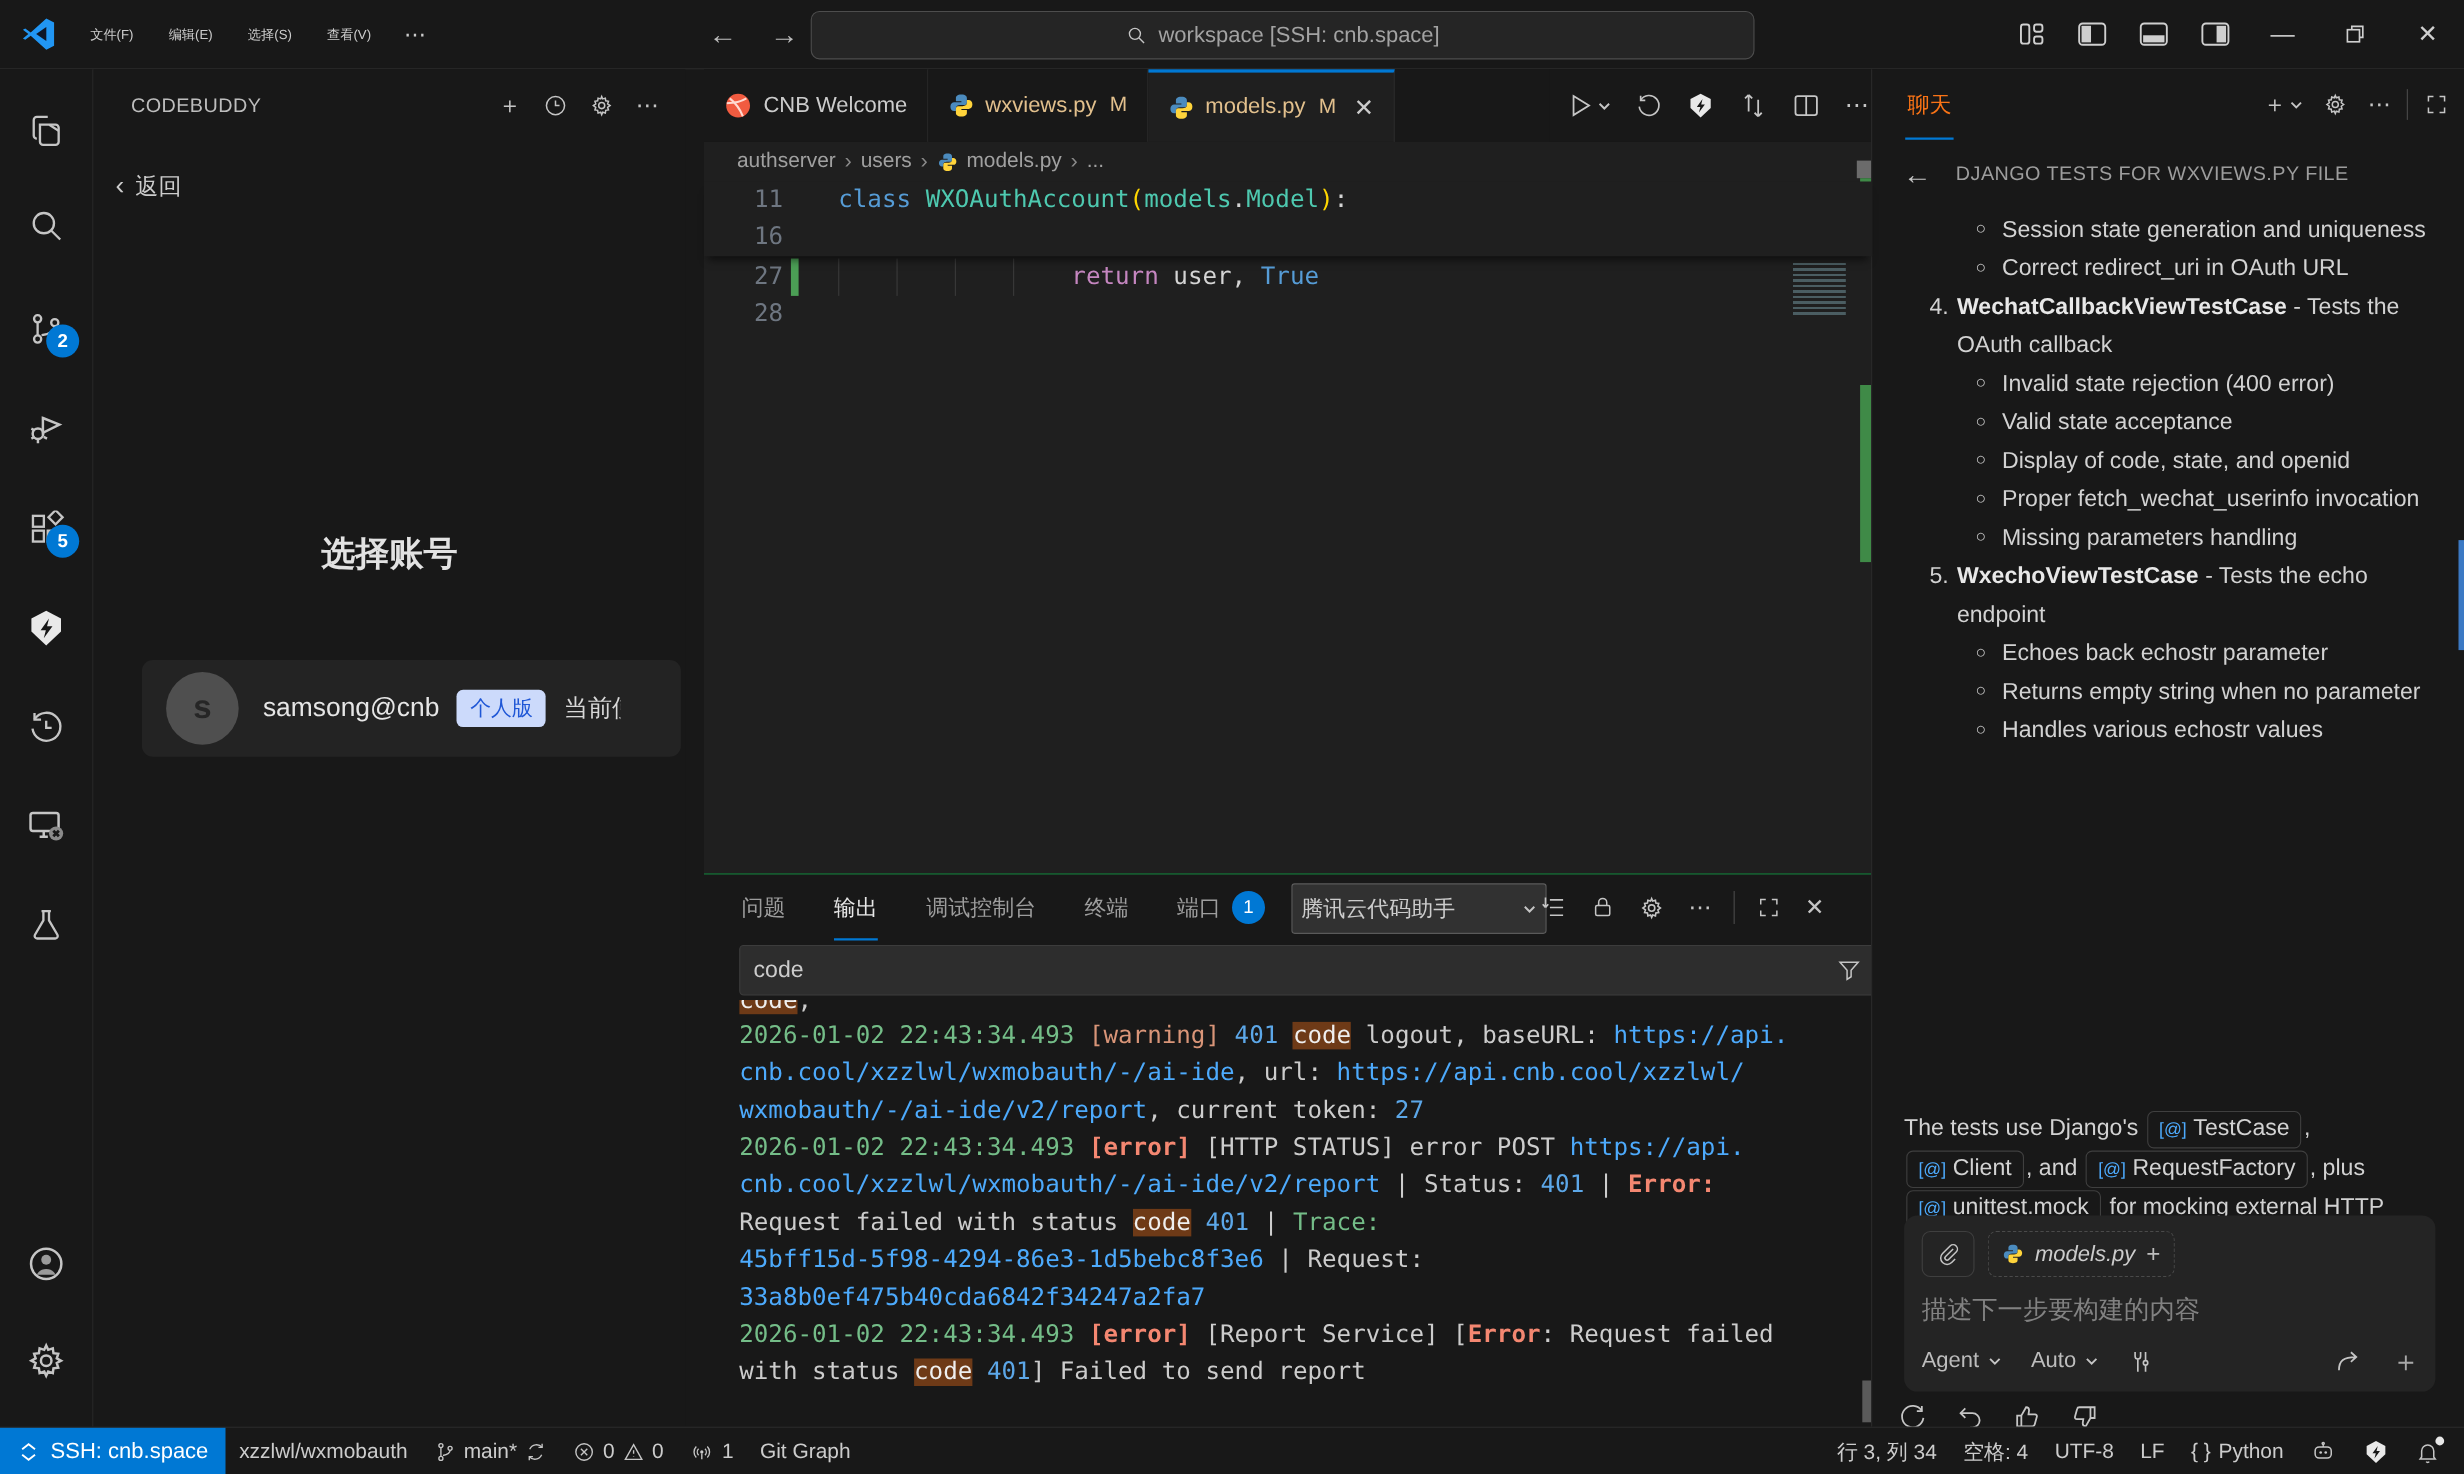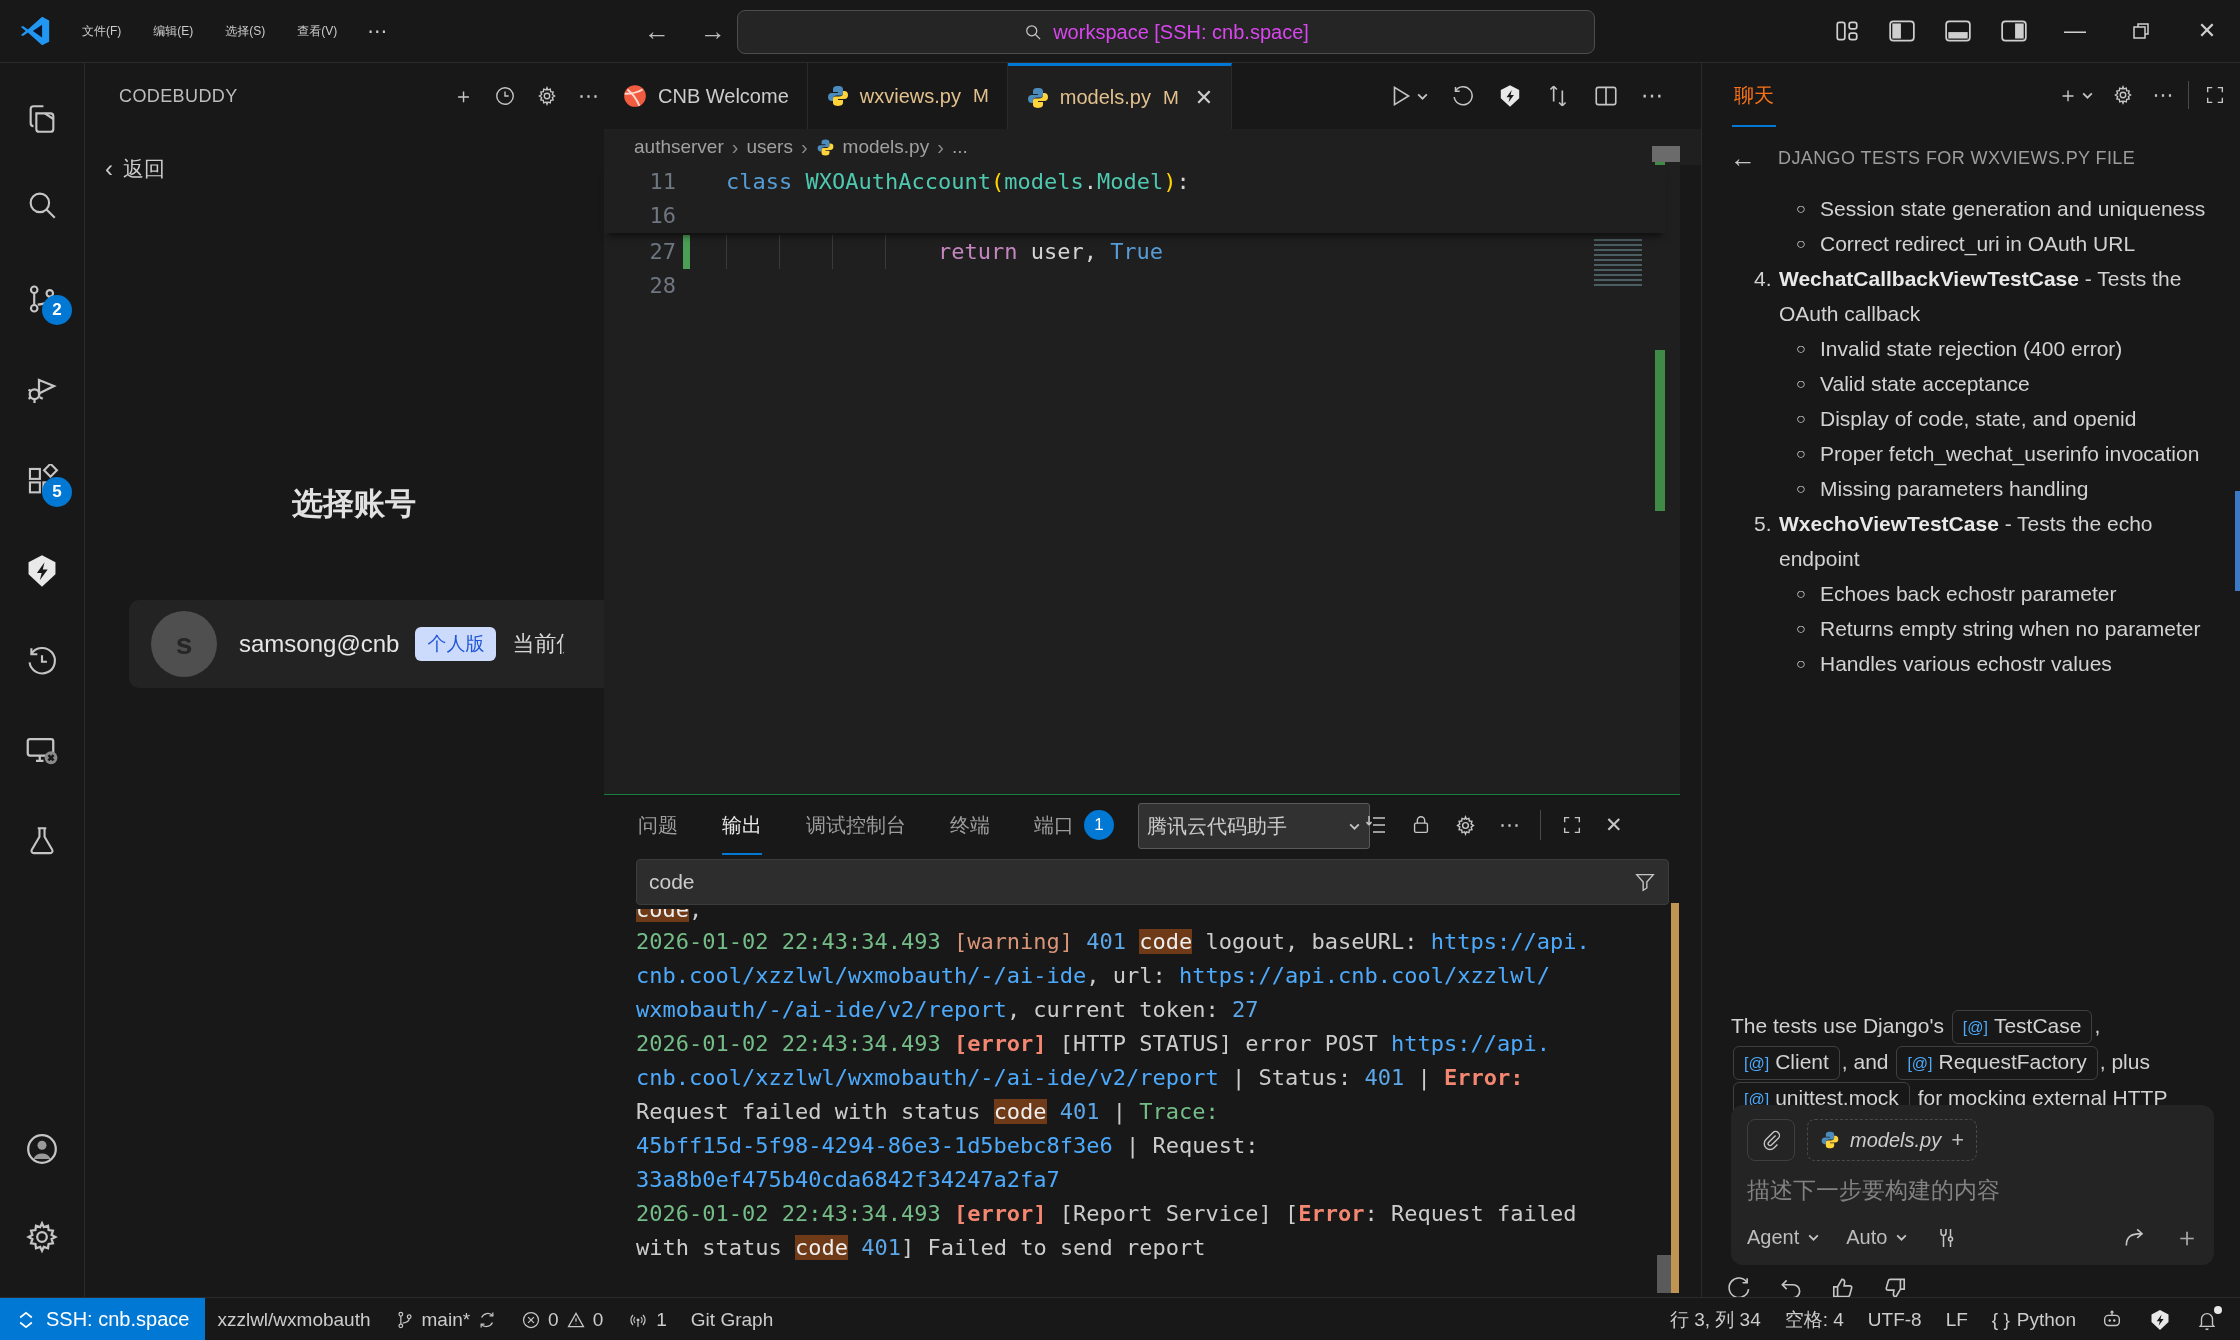--- a/index.html
+++ b/index.html
@@ -9,21 +9,21 @@
   svg{display:block;}
   .ic{stroke:#c5c5c5;fill:none;stroke-width:1.5;}
 
   
   #titlebar{left:0;top:0;width:2240px;height:62px;background:#181818;border-bottom:1px solid #2b2b2b;display:flex;align-items:center;}
   #logo{width:34px;height:34px;margin:0 14px 0 18px;}
   .menu{padding:0 16px;font-size:12px;color:#cccccc;height:40px;line-height:40px;border-radius:6px;}
   .menu-more{padding:0 14px;font-size:20px;color:#cccccc;}
   .navarr{font-size:26px;color:#bdbdbd;padding:0 14px;}
   #searchbox{position:absolute;left:737px;top:10px;width:856px;height:42px;background:#252525;border:1px solid #4d4d4d;border-radius:8px;
-             display:flex;align-items:center;justify-content:center;font-size:20px;color:#d946ef;gap:10px;}
+             display:flex;align-items:center;justify-content:center;font-size:20px;color:#a3a3a3;gap:10px;}
   #wincontrols{position:absolute;right:0;top:0;height:62px;display:flex;align-items:center;}
   .lay-ic{margin:0 14px;}
   .winbtn{width:66px;height:62px;display:flex;align-items:center;justify-content:center;color:#cfcfcf;font-size:22px;}
 
   
   #activitybar{left:0;top:63px;width:84px;height:1234px;background:#181818;border-right:1px solid #2b2b2b;}
   .act{position:absolute;left:0;width:84px;height:72px;display:flex;align-items:center;justify-content:center;}
   .badge{position:absolute;right:12px;bottom:10px;min-width:30px;height:30px;border-radius:15px;background:#0078d4;color:#fff;
          font-size:17px;display:flex;align-items:center;justify-content:center;font-weight:bold;}
 
@@ -36,21 +36,21 @@
   #choose-title{position:absolute;left:0;top:420px;width:538px;text-align:center;font-size:31px;font-weight:bold;color:#e2e2e2;}
   #account-card{position:absolute;left:44px;top:537px;width:490px;height:88px;background:#232323;border-radius:10px;
                 display:flex;align-items:center;overflow:hidden;}
   #avatar{width:66px;height:66px;border-radius:50%;background:#4f4f4f;color:#262626;font-size:30px;font-weight:bold;
           display:flex;align-items:center;justify-content:center;margin:0 22px 0 22px;}
   #acct-name{font-size:24px;color:#e6e6e6;margin-right:16px;}
   #acct-badge{background:#ccdafb;color:#1f57d6;font-size:19px;border-radius:6px;padding:4px 12px;margin-right:16px;white-space:nowrap;}
   #acct-status{font-size:22px;color:#d8d8d8;white-space:nowrap;overflow:hidden;max-width:52px;}
 
   
-  #main{left:604px;top:63px;width:1076px;height:1234px;background:#1f1f1f;}
+  #main{left:640px;top:63px;width:1076px;height:1234px;background:#1f1f1f;}
   #tabstrip{position:absolute;left:0;top:0;width:1076px;height:66px;background:#181818;display:flex;}
   .tab{height:66px;display:flex;align-items:center;padding:0 18px;gap:10px;border-right:1px solid #2b2b2b;background:#181818;font-size:20px;}
   .tab.active{background:#1f1f1f;border-top:3px solid #0078d4;height:63px;}
   .tab .mod{color:#e2c08d;font-size:19px;margin-left:2px;}
   .tab .fname{color:#cccccc;}
   .tab .fname.gold{color:#e2c08d;}
   .tab-close{color:#cccccc;font-size:22px;margin-left:6px;}
   #editor-actions{position:absolute;right:10px;top:0;height:66px;display:flex;align-items:center;gap:8px;background:#181818;padding-left:8px;}
   .ea{padding:0 7px;display:flex;align-items:center;}
   #breadcrumb{position:absolute;left:0;top:66px;width:1076px;height:36px;display:flex;align-items:center;font-size:19px;color:#a0a0a0;padding-left:30px;gap:8px;background:#1f1f1f;}

